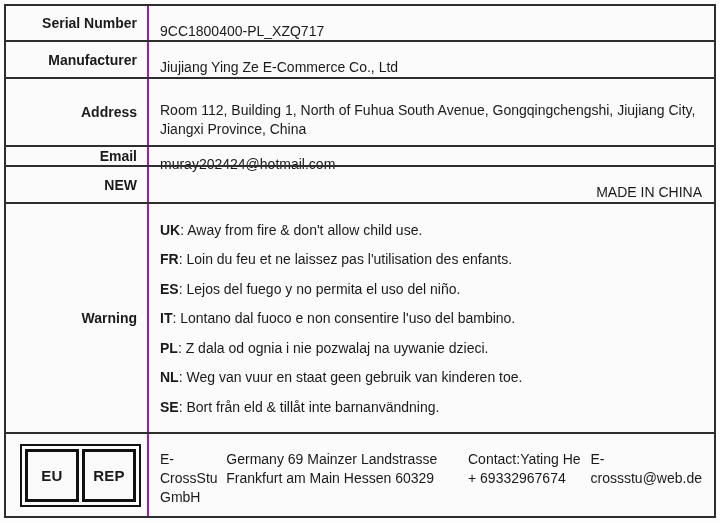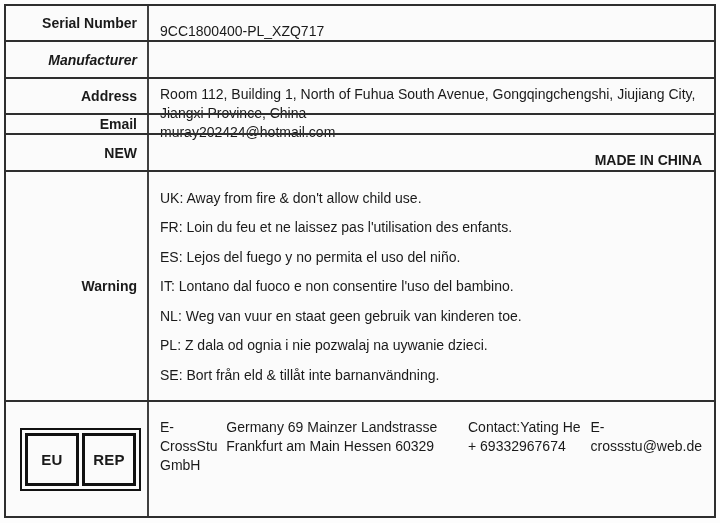--- a/index.html
+++ b/index.html
@@ -15,59 +15,59 @@
     left: 4px; top: 4px;
     width: 712px; height: 514px;
     border: 2px solid #2e2e2e;
     background: #fbfbfb;
     display: flex;
     flex-direction: column;
   }
   .row { display: flex; width: 100%; }
   .row + .row { border-top: 2px solid #2e2e2e; }
   .r-serial { height: 34px; }
-  .r-manufacturer { height: 37px; font-style: italic; }
-  .r-address { height: 36px; }
+  .r-manufacturer { height: 37px; }
+  .r-address { height: 68px; }
   .r-email { height: 20px; }
   .r-origin { height: 37px; }
   .r-warning { height: 230px; }
   .r-eurep { flex: 1; }
   .cell-label {
     width: 143px;
     flex: 0 0 143px;
-    border-right: 2px solid #404040;
+    border-right: 2px solid #a21caf;
     display: flex;
     align-items: center;
     justify-content: flex-end;
     padding-right: 10px;
     font-weight: 700;
     font-size: 14px;
     text-align: right;
   }
   .cell-value {
     flex: 1;
     display: flex;
     align-items: center;
     padding: 16px 12px 0 11px;
     font-size: 14px;
     line-height: 19px;
   }
   .cell-value.align-right {
     justify-content: flex-end;
-    font-weight: 700;
+    font-weight: 400;
     text-align: right;
   }
   .cell-value.warning-list {
     flex-direction: column;
     align-items: stretch;
     justify-content: space-evenly;
     padding: 4px 12px 4px 11px;
   }
   .warn-line { font-size: 14px; line-height: 16px; white-space: nowrap; }
-  .warn-line b { font-weight: 400; }
+  .warn-line b { font-weight: 700; }
   .cell-value.eurep-lines {
     flex-direction: row;
     align-items: flex-start;
     justify-content: center;
   }
   .eurep-lines div { font-size: 14px; line-height: 19px; }
   .cell-label.eurep-cell {
     justify-content: center;
     padding: 0 0 0 8px;
   }
@@ -95,20 +95,21 @@
 
 <div class="label-table">
 
   <div class="row r-serial">
     <div class="cell-label">Serial Number</div>
     <div class="cell-value">9CC1800400-PL_XZQ717</div>
   </div>
 
   <div class="row r-manufacturer">
     <div class="cell-label">Manufacturer</div>
+    <div class="cell-value">Jiujiang Ying Ze E-Commerce Co., Ltd</div>
   </div>
 
   <div class="row r-address">
     <div class="cell-label">Address</div>
     <div class="cell-value">
         <span>Room 112, Building 1, North of Fuhua South Avenue, Gongqingchengshi, Jiujiang City, Jiangxi Province, China</span>
       </div>
   </div>
 
   <div class="row r-email">
@@ -121,22 +122,22 @@
     <div class="cell-value align-right">MADE IN CHINA</div>
   </div>
 
   <div class="row r-warning">
     <div class="cell-label">Warning</div>
     <div class="cell-value warning-list">
       <div class="warn-line"><b>UK</b><span>: </span><span>Away from fire &amp; don't allow child use.</span></div>
       <div class="warn-line"><b>FR</b><span>: </span><span>Loin du feu et ne laissez pas l'utilisation des enfants.</span></div>
       <div class="warn-line"><b>ES</b><span>: </span><span>Lejos del fuego y no permita el uso del niño.</span></div>
       <div class="warn-line"><b>IT</b><span>: </span><span>Lontano dal fuoco e non consentire l'uso del bambino.</span></div>
+      <div class="warn-line"><b>PL</b><span>: </span><span>Z dala od ognia i nie pozwalaj na uywanie dzieci.</span></div>
       <div class="warn-line"><b>NL</b><span>: </span><span>Weg van vuur en staat geen gebruik van kinderen toe.</span></div>
-      <div class="warn-line"><b>PL</b><span>: </span><span>Z dala od ognia i nie pozwalaj na uywanie dzieci.</span></div>
       <div class="warn-line"><b>SE</b><span>: </span><span>Bort från eld &amp; tillåt inte barnanvändning.</span></div>
     </div>
   </div>
 
   <div class="row r-eurep">
     <div class="cell-label eurep-cell">
       <div class="eurep-box">
         <div class="eurep-inner">EU</div>
         <div class="eurep-inner">REP</div>
       </div>

